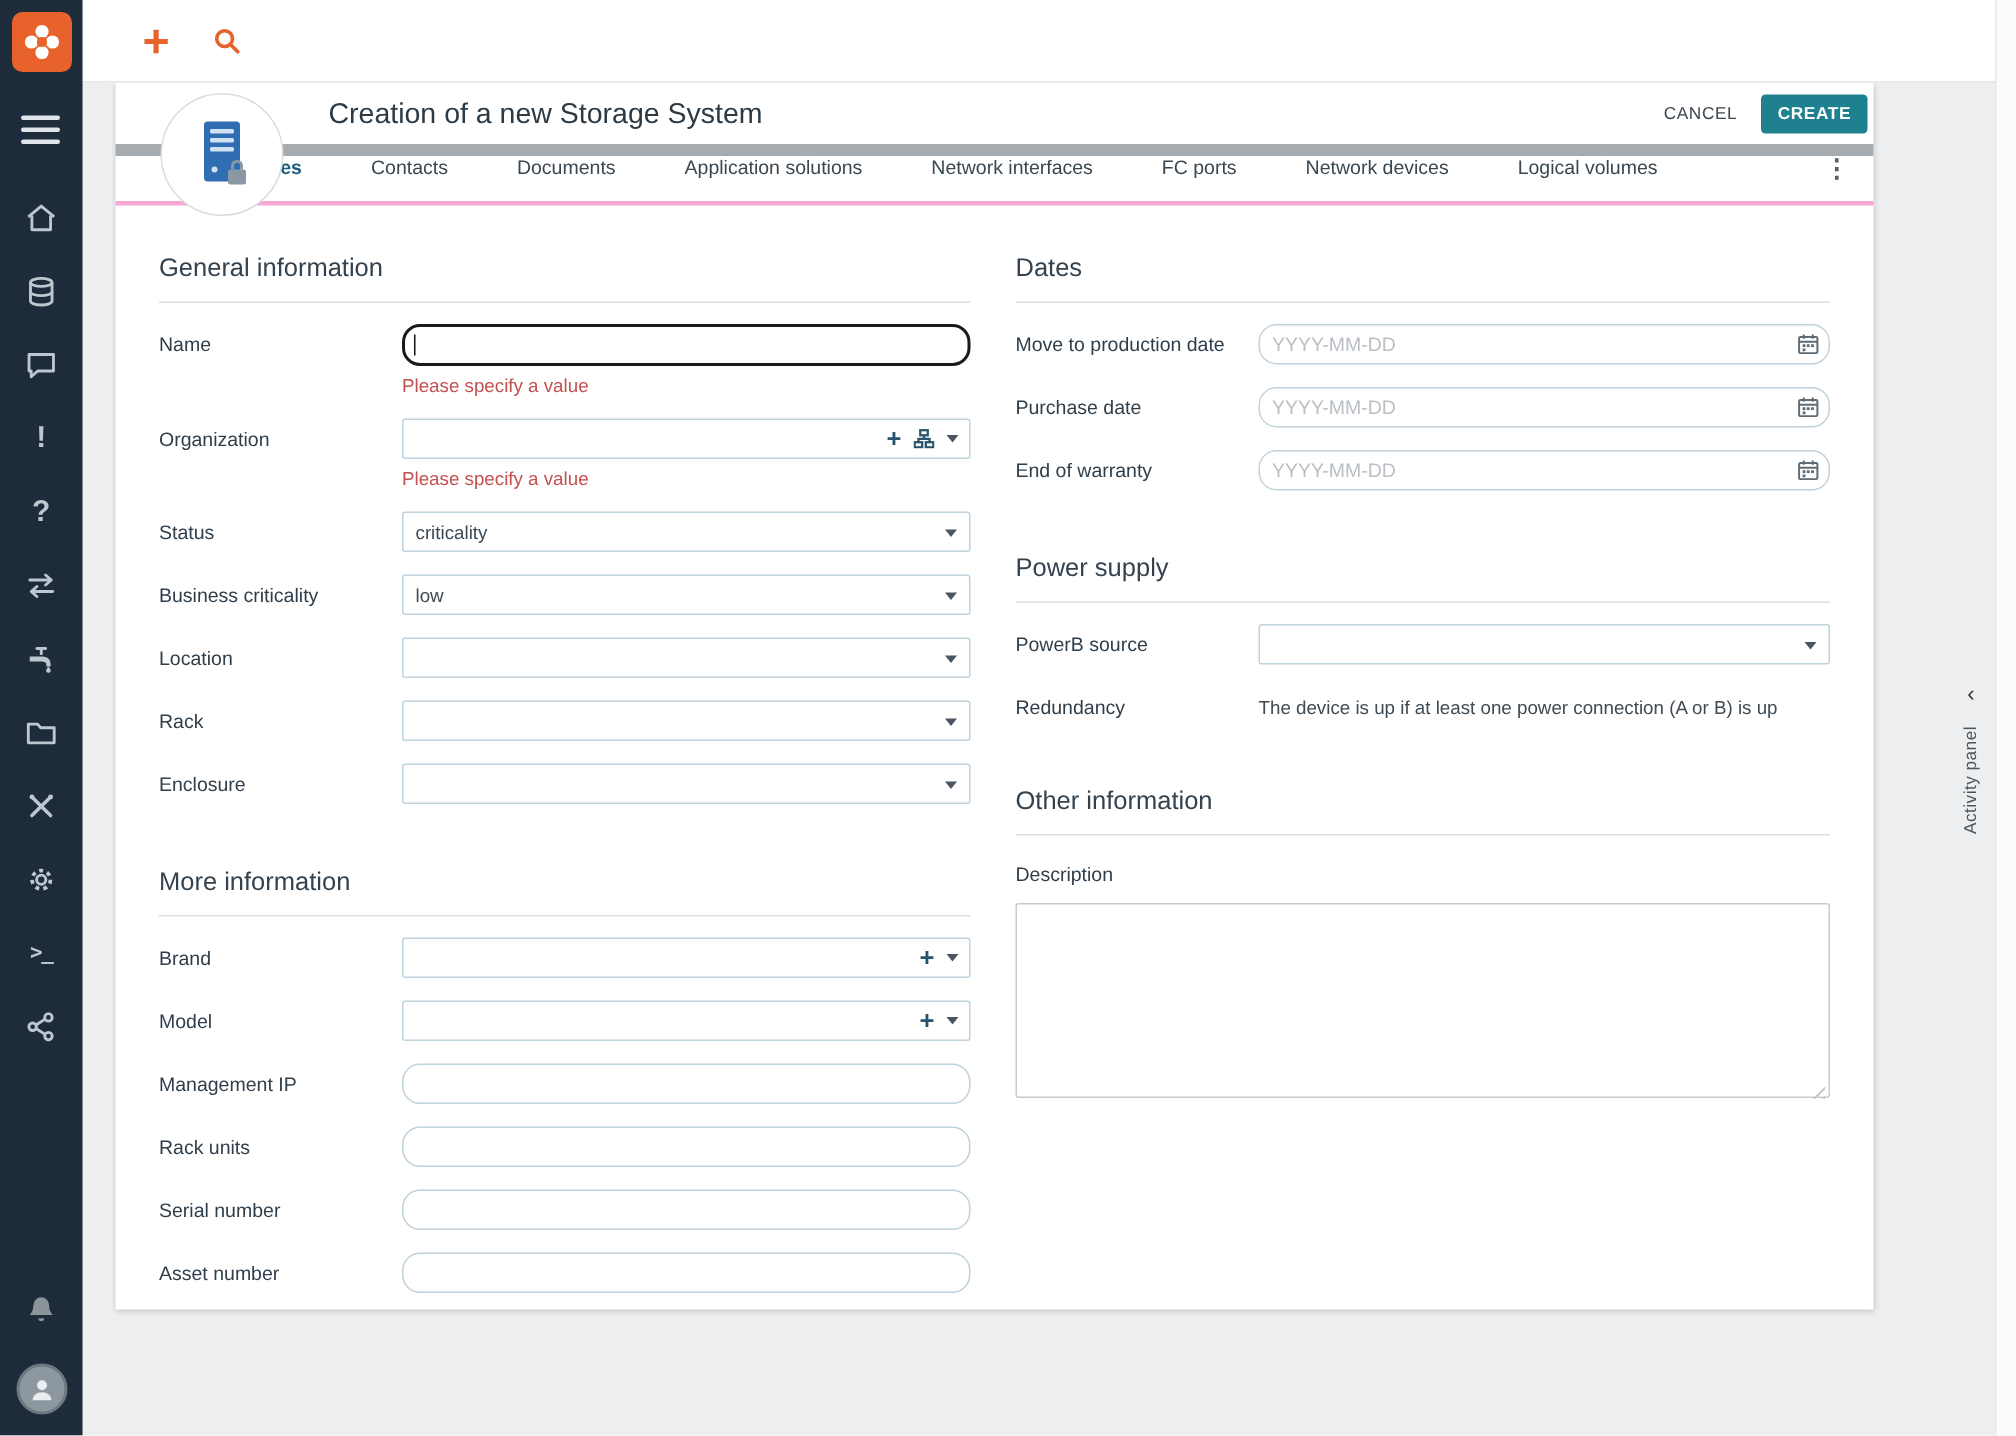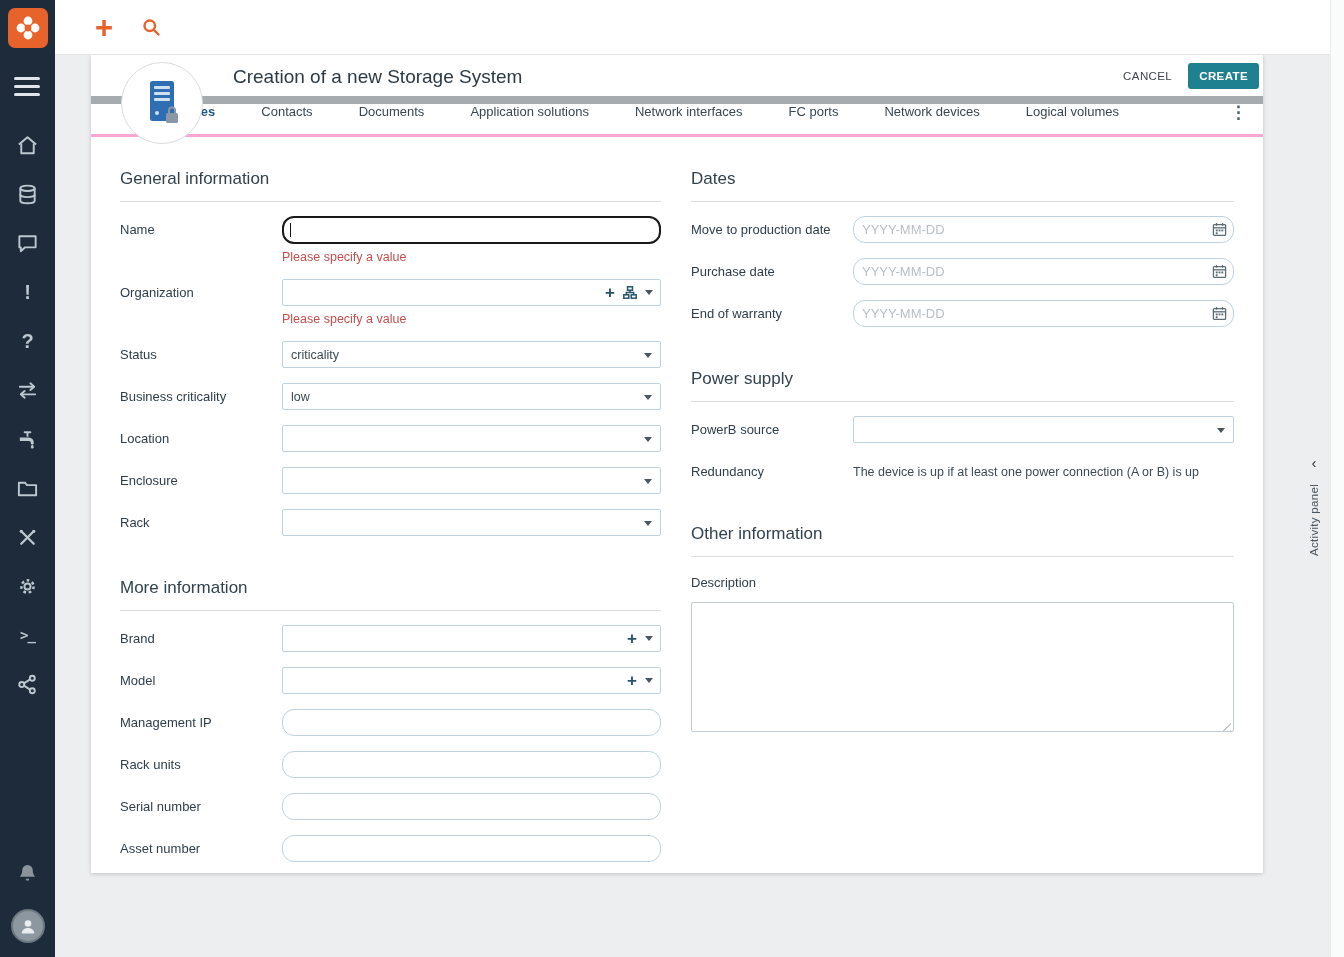--- a/index.html
+++ b/index.html
@@ -24,21 +24,21 @@
   .avatar{width:34px;height:34px;border-radius:50%;background:#8d979f;display:flex;align-items:center;justify-content:center;border:2px solid #6d7880;cursor:pointer}
 
   
   .topbar{position:absolute;left:55px;top:0;width:1275px;height:55px;background:#fff;border-bottom:1px solid #e3e5e7;display:flex;align-items:center;padding-left:40px;gap:28px;z-index:20}
   .tb-plus{background:none;border:none;color:var(--accent);font-size:31px;font-weight:bold;line-height:1;cursor:pointer;padding:0}
   .tb-search{background:none;border:none;cursor:pointer;padding:0;display:flex}
   .scroll-strip{position:absolute;left:1330px;top:0;width:14px;height:957px;background:#fafbfb;border-left:1px solid #e8eaec}
 
   
   .content{position:absolute;left:55px;top:55px;width:1275px;height:902px;background:#eceef0}
-  .card{position:absolute;left:36px;top:0;width:1172px;height:818px;background:#fff;box-shadow:0 1px 4px rgba(0,0,0,.18)}
+  .card{position:absolute;left:22px;top:0;width:1172px;height:818px;background:#fff;box-shadow:0 1px 4px rgba(0,0,0,.18)}
   .card-header{position:relative;height:41px;display:flex;align-items:center}
   .obj-avatar{position:absolute;left:30px;top:7px;width:82px;height:82px;border-radius:50%;background:#fff;border:1px solid #d8dcdf;z-index:6;display:flex;align-items:center;justify-content:center}
   .page-title{margin:0;position:absolute;left:142px;top:11px;font-size:19px;font-weight:400;color:#2c3a45}
   .hdr-actions{position:absolute;right:4px;top:8px;display:flex;align-items:center;gap:14px}
   .btn-cancel{background:none;border:none;color:#3c454d;font-size:11.5px;font-weight:normal;letter-spacing:.4px;cursor:pointer;padding:4px 2px}
   .btn-create{background:var(--primary);border:none;color:#fff;font-size:11.5px;font-weight:bold;letter-spacing:.4px;cursor:pointer;padding:7px 11px;border-radius:3px}
   .gray-band{height:8px;background:#a6abb0;width:100%}
   .tabs{height:33px;border-bottom:3px solid #f9a8d4;display:flex;align-items:flex-start;padding-left:60px;gap:46px}
   .tab{font-size:13px;color:#3a4750;cursor:pointer;text-decoration:none;white-space:nowrap}
   .tab.active{color:var(--tabactive);font-weight:bold}
@@ -288,30 +288,30 @@
             <div class="row">
               <label class="flabel">Location</label>
               <div class="ctrl">
                 <div class="sel">
                   <span class="selval"></span>
                   <span class="caret"></span>
                 </div>
               </div>
             </div>
             <div class="row">
+              <label class="flabel">Rack</label>
+              <div class="ctrl">
+                <div class="sel">
+                  <span class="selval"></span>
+                  <span class="caret"></span>
+                </div>
+              </div>
+            </div>
+            <div class="row">
               <label class="flabel">Enclosure</label>
-              <div class="ctrl">
-                <div class="sel">
-                  <span class="selval"></span>
-                  <span class="caret"></span>
-                </div>
-              </div>
-            </div>
-            <div class="row">
-              <label class="flabel">Rack</label>
               <div class="ctrl">
                 <div class="sel">
                   <span class="selval"></span>
                   <span class="caret"></span>
                 </div>
               </div>
             </div>
           </div>
 
           <h2 class="sect later">More information</h2>

